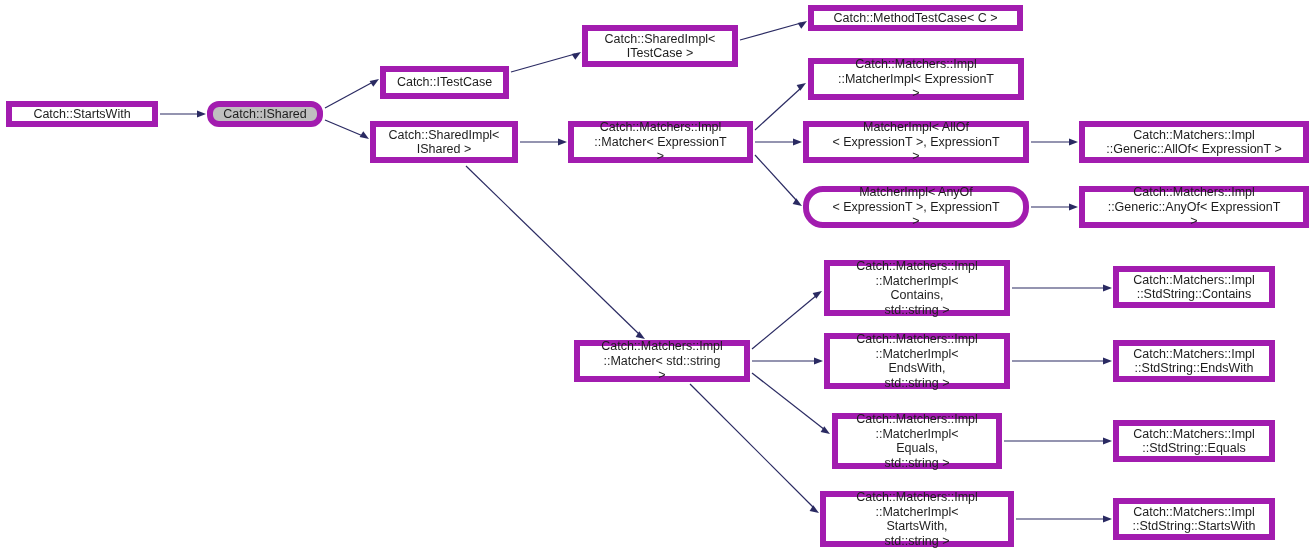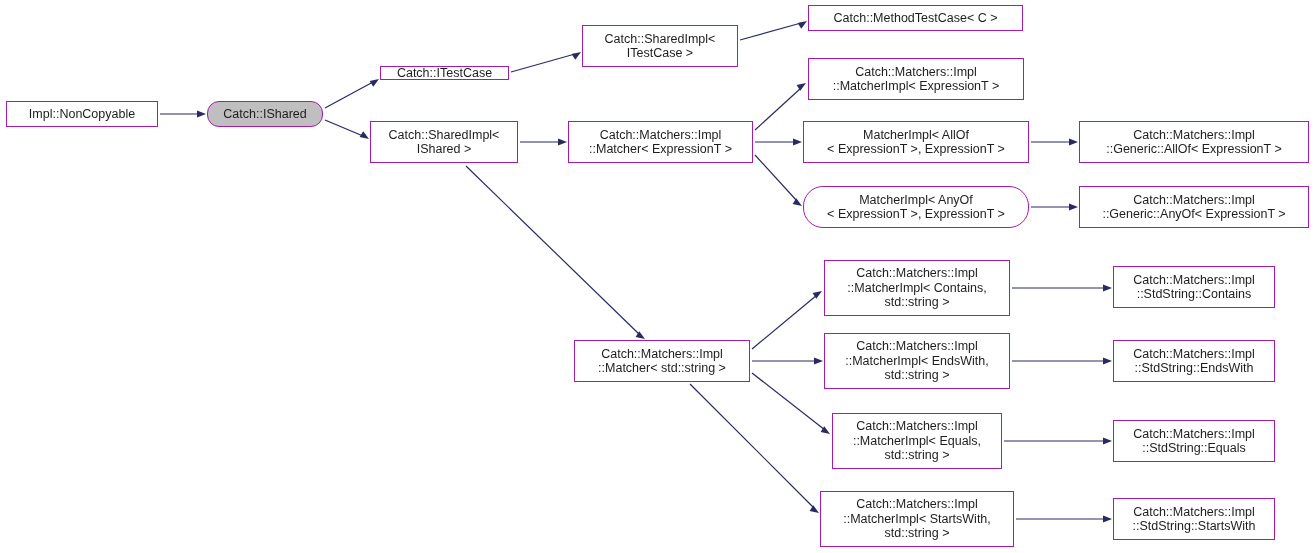--- a/index.html
+++ b/index.html
@@ -11,21 +11,21 @@
     position: relative;
     width: 1315px;
     height: 553px;
     background: #ffffff;
     font-family: "Liberation Sans", sans-serif;
     overflow: hidden;
   }
   .node {
     position: absolute;
     box-sizing: border-box;
-    border: 1px solid #a21caf;
+    border: 6px solid #a21caf;
     background: #ffffff;
     color: #1d1d1d;
     font-size: 12.5px;
     line-height: 14.5px;
     display: flex;
     align-items: center;
     justify-content: center;
     text-align: center;
     white-space: pre-line;
     padding: 1px 19px;
@@ -122,23 +122,23 @@
       <g>
         <path d="M 1004 441 L 1106 441" stroke="#2a2a62" stroke-width="1.2" fill="none"></path>
         <polygon points="1112,441 1103,444.4 1103,437.6" fill="#2a2a62"></polygon>
       </g>
       <g>
         <path d="M 1016 519 L 1106 519" stroke="#2a2a62" stroke-width="1.2" fill="none"></path>
         <polygon points="1112,519 1103,522.4 1103,515.6" fill="#2a2a62"></polygon>
       </g>
     </svg>
   <div id="node-layer">
-      <div class="node" style="left: 6px; top: 101px; width: 152px; height: 26px;">Impl::NonCopyable</div>
+      <div class="node" style="left: 6px; top: 101px; width: 152px; height: 26px;">Catch::StartsWith</div>
       <div class="node highlight" style="left: 207px; top: 101px; width: 116px; height: 26px; border-radius: 12px;">Catch::IShared</div>
-      <div class="node" style="left: 380px; top: 66px; width: 129px; height: 14px;">Catch::ITestCase</div>
+      <div class="node" style="left: 380px; top: 66px; width: 129px; height: 33px;">Catch::ITestCase</div>
       <div class="node" style="left: 582px; top: 25px; width: 156px; height: 42px;">Catch::SharedImpl&lt;
 ITestCase &gt;</div>
       <div class="node" style="left: 808px; top: 5px; width: 215px; height: 26px;">Catch::MethodTestCase&lt; C &gt;</div>
       <div class="node" style="left: 370px; top: 121px; width: 148px; height: 42px;">Catch::SharedImpl&lt;
 IShared &gt;</div>
       <div class="node" style="left: 568px; top: 121px; width: 185px; height: 42px;">Catch::Matchers::Impl
 ::Matcher&lt; ExpressionT &gt;</div>
       <div class="node" style="left: 808px; top: 58px; width: 216px; height: 42px;">Catch::Matchers::Impl
 ::MatcherImpl&lt; ExpressionT &gt;</div>
       <div class="node" style="left: 803px; top: 121px; width: 226px; height: 42px;">MatcherImpl&lt; AllOf

